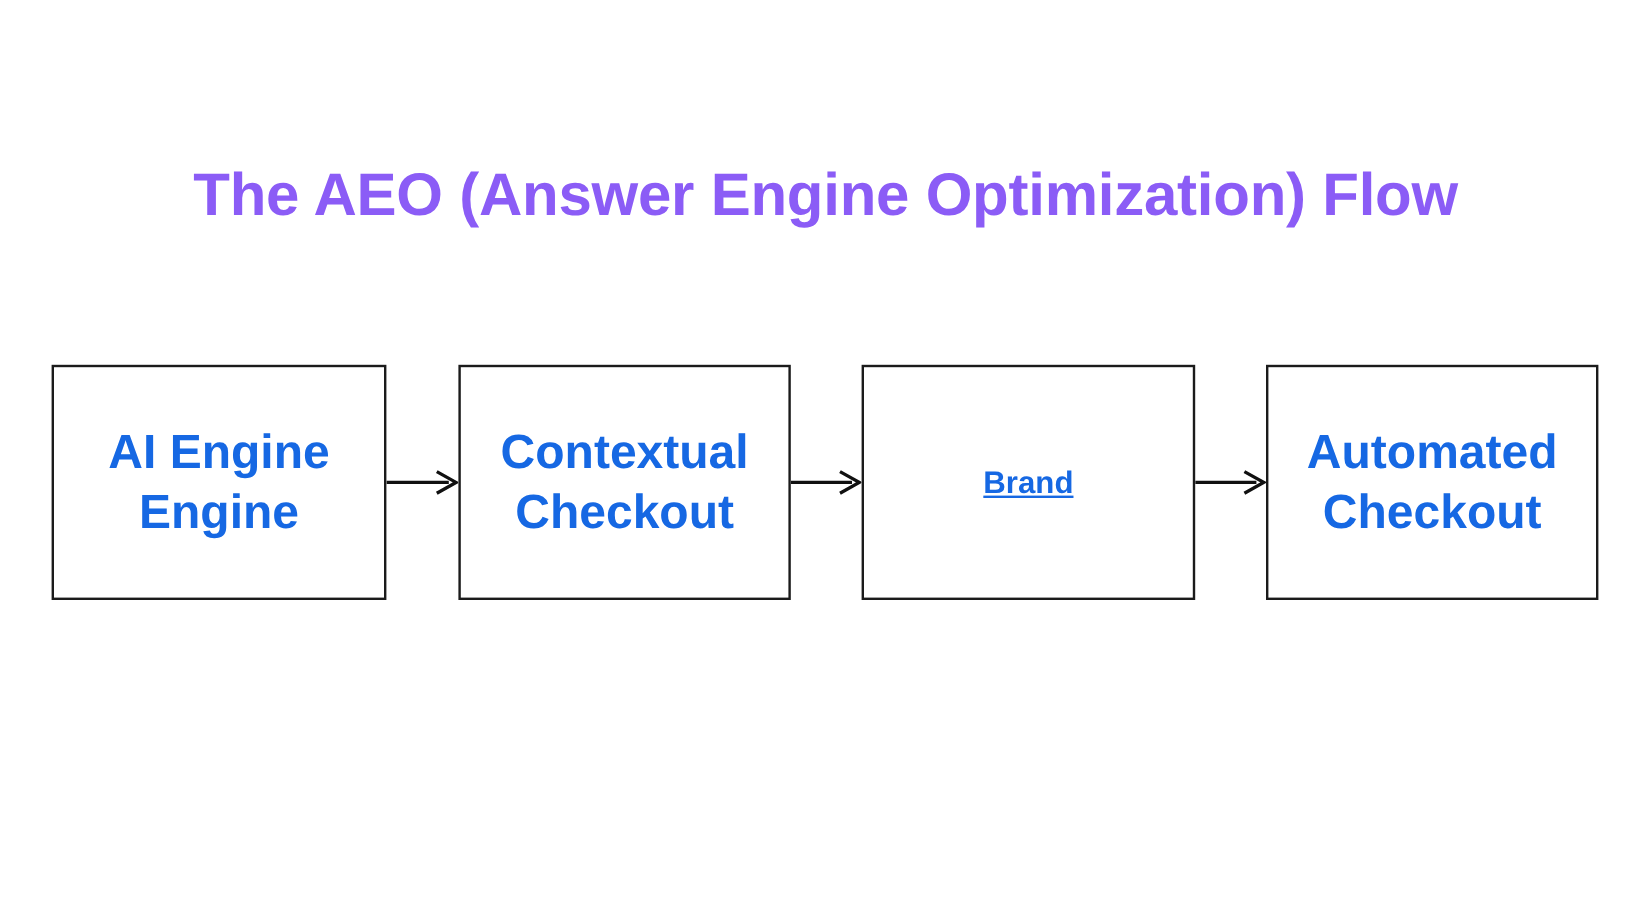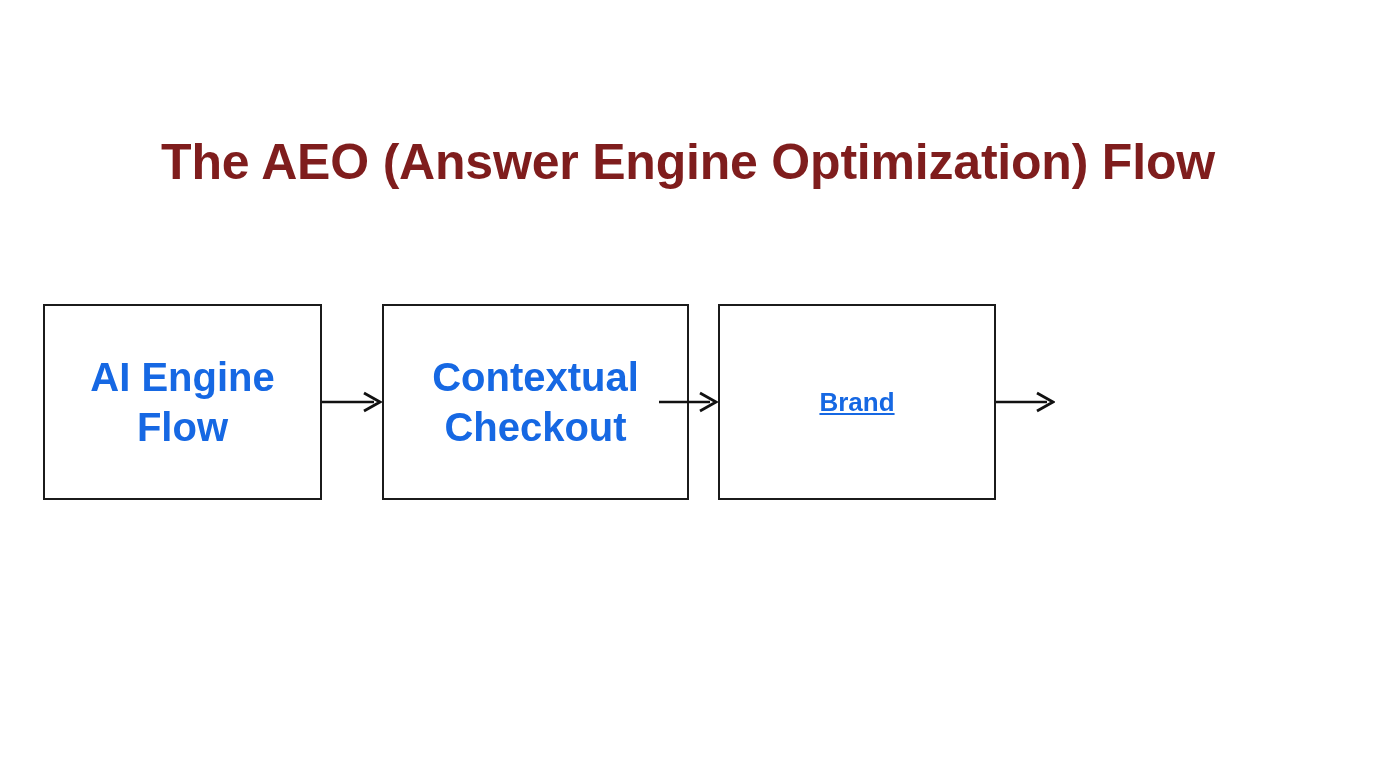--- a/index.html
+++ b/index.html
@@ -26,21 +26,21 @@
   #diagram-title {
     position: absolute;
     left: 0;
     top: 131px;
     width: 1376px;
     text-align: center;
     font-size: 50px;
     font-weight: bold;
     line-height: 62px;
     letter-spacing: -0.2px;
-    color: #7f1d1d;
+    color: #8b5cf6;
     white-space: nowrap;
   }
 
   
   #flow-row {
     position: absolute;
     left: 43px;
     top: 304px;
     width: 1289px;
     height: 196px;
@@ -74,21 +74,21 @@
     font-size: 26px;
     text-decoration: underline;
   }
 
   .node-label .line {
     display: block;
   }
 
   
   #node-0 { left: 0px;    width: 279px; }
-  #node-1 { left: 339px;  width: 307px; align-items: center; }
+  #node-1 { left: 339px;  width: 277px; align-items: center; }
   #node-2 { left: 675px;  width: 278px; }
   #node-3 { left: 1012px; width: 277px; }
 
   
   .flow-arrow {
     position: absolute;
     top: 83px;
     height: 30px;
   }
   #arrow-0 { left: 279px; width: 60px; }
@@ -106,21 +106,21 @@
 
 <div id="canvas">
 
   <div id="diagram-title">The AEO (Answer Engine Optimization) Flow</div>
 
   <div id="flow-row">
 
     <div class="flow-node" id="node-0">
       <div class="node-label size-large">
         <span class="line">AI Engine</span>
-        <span class="line">Flow</span>
+        <span class="line">Engine</span>
       </div>
     </div>
 
     <div class="flow-arrow" id="arrow-0">
       <svg viewBox="0 0 60 30" preserveAspectRatio="none" aria-hidden="true">
         <line x1="0" y1="15" x2="52" y2="15" stroke="#111111" stroke-width="2.6"></line>
         <polyline points="42,6 58,15 42,24" fill="none" stroke="#111111" stroke-width="2.8" stroke-linecap="butt" stroke-linejoin="miter"></polyline>
       </svg>
     </div>
 
@@ -144,15 +144,21 @@
       </div>
     </div>
 
     <div class="flow-arrow" id="arrow-2">
       <svg viewBox="0 0 59 30" preserveAspectRatio="none" aria-hidden="true">
         <line x1="0" y1="15" x2="51" y2="15" stroke="#111111" stroke-width="2.6"></line>
         <polyline points="41,6 57,15 41,24" fill="none" stroke="#111111" stroke-width="2.8" stroke-linecap="butt" stroke-linejoin="miter"></polyline>
       </svg>
     </div>
 
+    <div class="flow-node" id="node-3">
+      <div class="node-label size-large">
+        <span class="line">Automated</span>
+        <span class="line">Checkout</span>
+      </div>
+    </div>
 
   </div>
 </div>
 
 </body></html>

